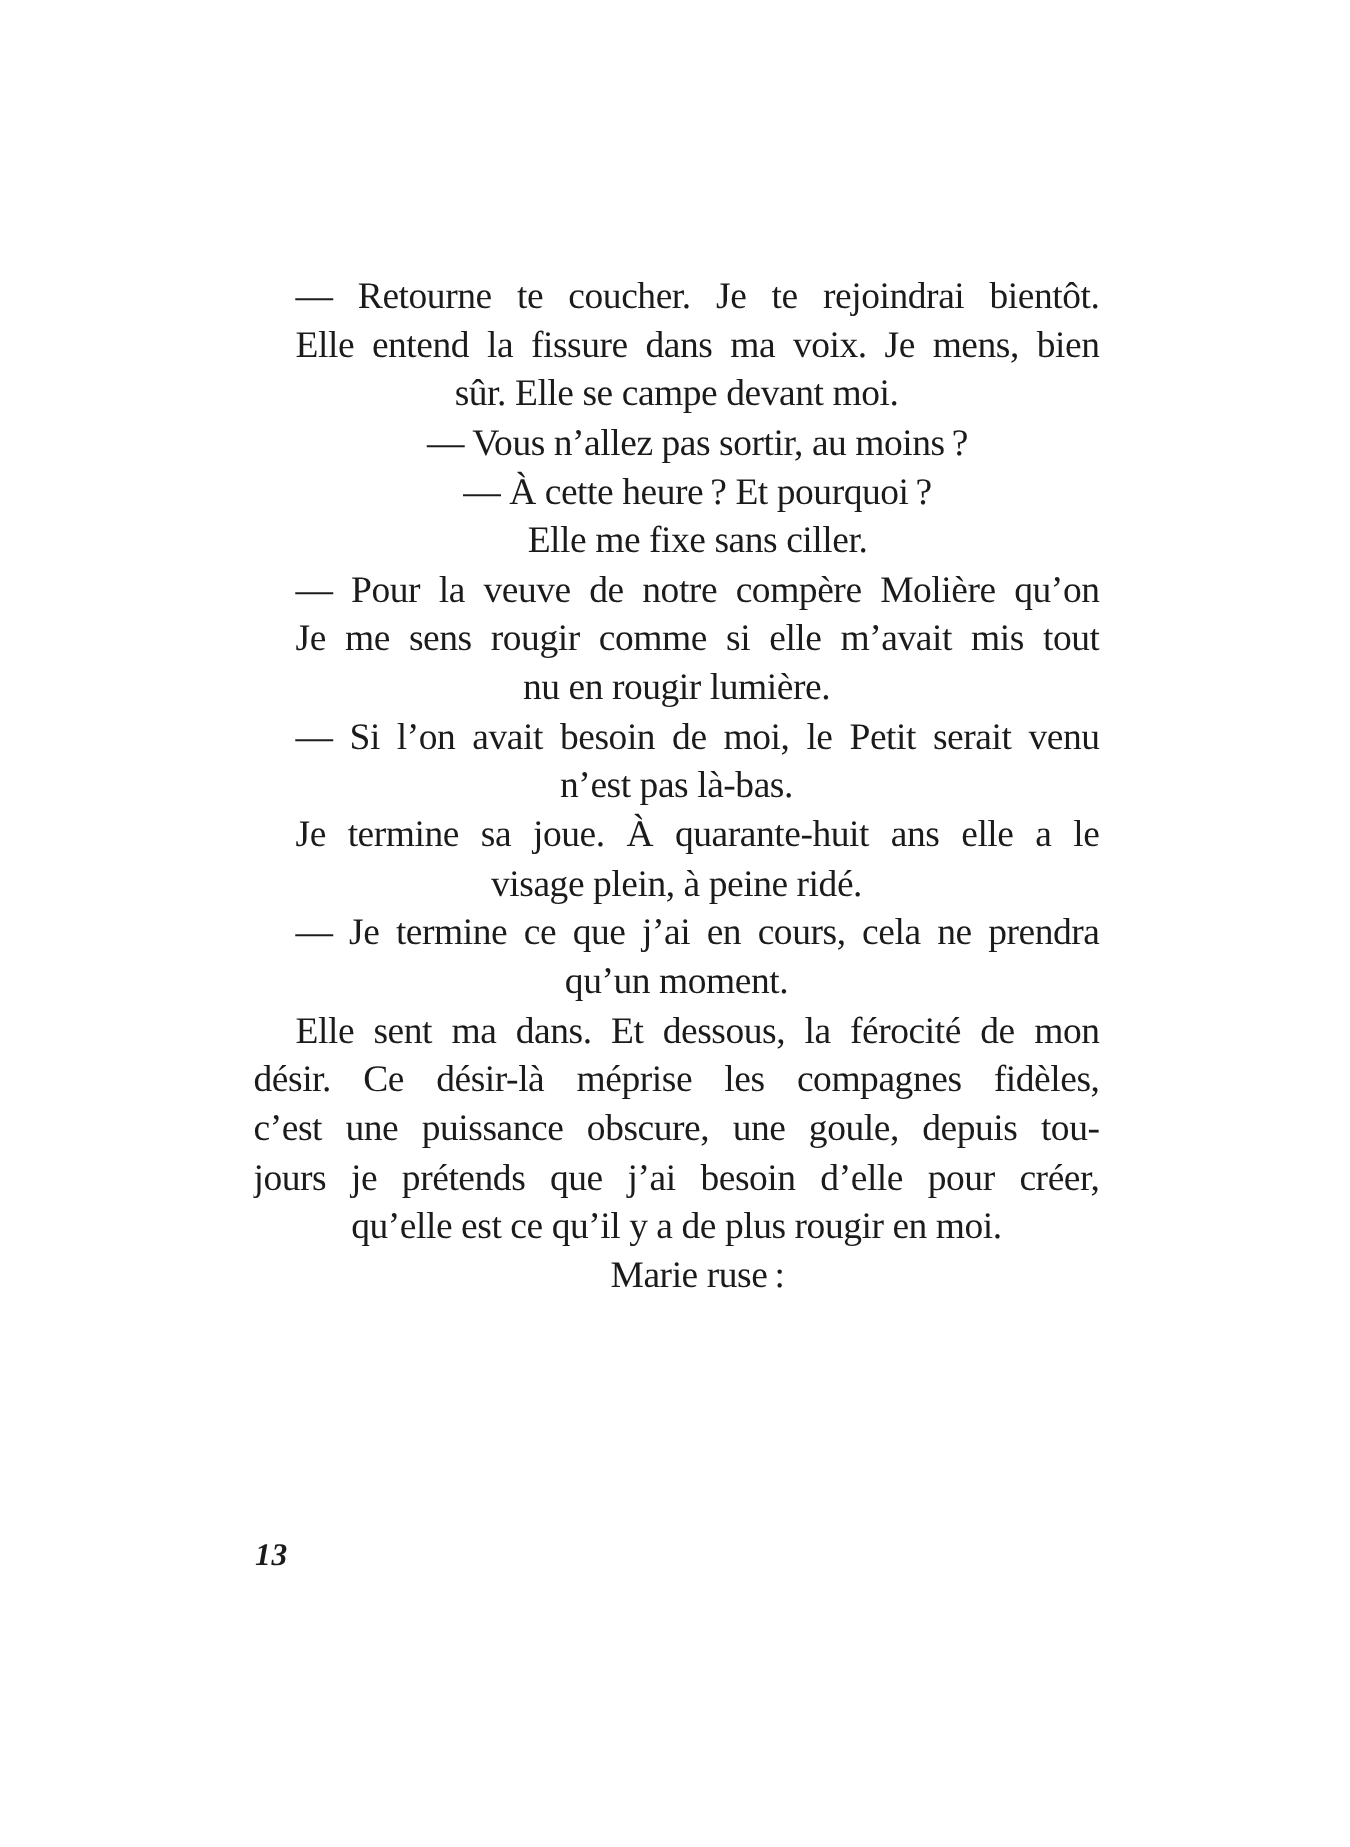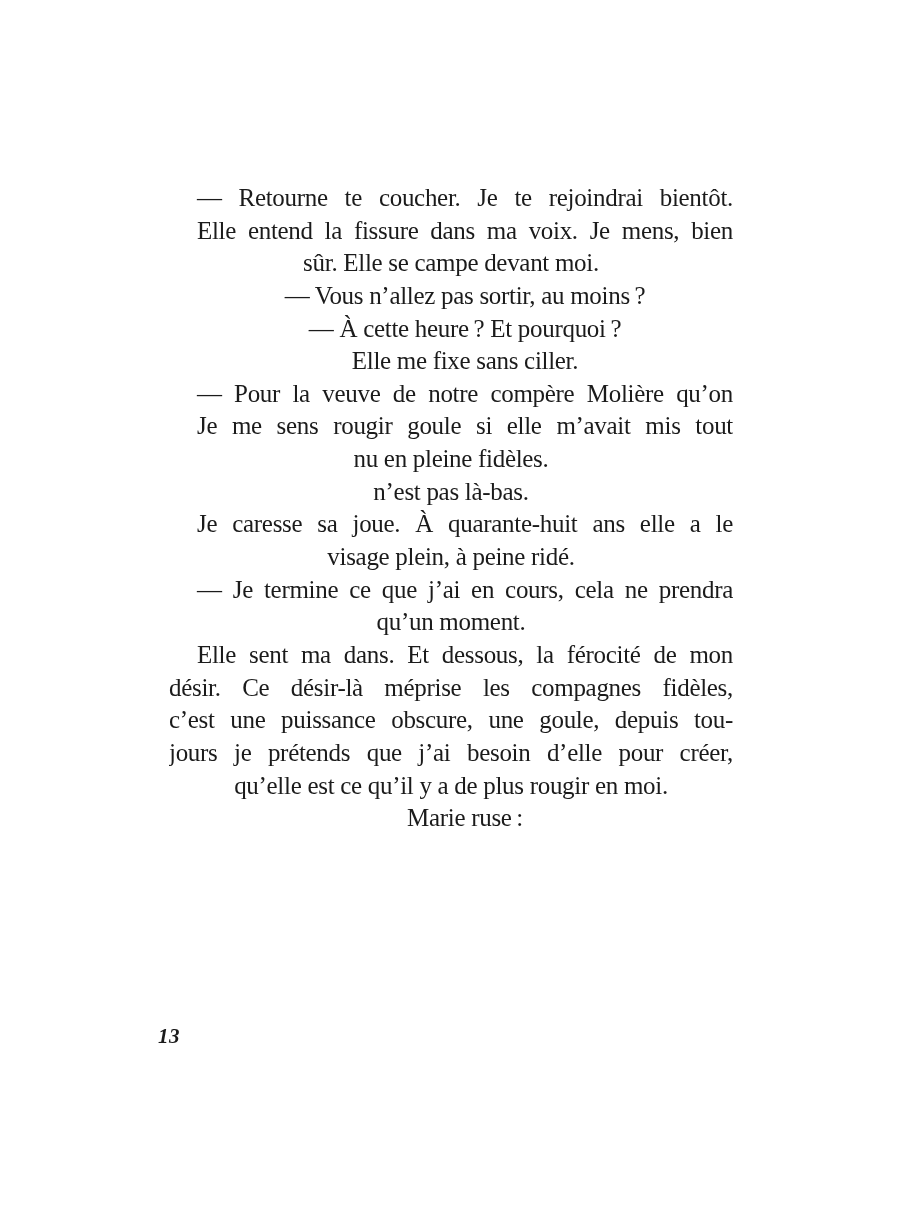--- a/index.html
+++ b/index.html
@@ -33,44 +33,45 @@
   }
   .line.indent {
     padding-left: 28px;
   }
   .line.justify {
     text-align: justify;
     text-align-last: justify;
   }
   .page-number {
     position: absolute;
-    left: 158px;
+    left: 170px;
     top: 1024px;
     font-size: 21px;
     font-style: italic;
     font-weight: bold;
     letter-spacing: 0.5px;
   }
 </style>
 </head>
 <body>
 
 <div class="page">
   <div class="text-block" id="text-block">
       <div class="line indent justify">— Retourne te coucher. Je te rejoindrai bientôt.</div>
       <div class="line indent justify">Elle entend la fissure dans ma voix. Je mens, bien</div>
       <div class="line">sûr. Elle se campe devant moi.</div>
       <div class="line indent">— Vous n’allez pas sortir, au moins ?</div>
       <div class="line indent">— À cette heure ? Et pourquoi ?</div>
       <div class="line indent">Elle me fixe sans ciller.</div>
       <div class="line indent justify">— Pour la veuve de notre compère Molière qu’on</div>
-      <div class="line indent justify">Je me sens rougir goule si elle m’avait mis tout</div>
-      <div class="line">nu en pleine fidèles.</div>
+      <div class="line indent justify">Je me sens rougir comme si elle m’avait mis tout</div>
+      <div class="line">nu en rougir lumière.</div>
+      <div class="line indent justify">— Si l’on avait besoin de moi, le Petit serait venu</div>
       <div class="line">n’est pas là-bas.</div>
-      <div class="line indent justify">Je caresse sa joue. À quarante-huit ans elle a le</div>
+      <div class="line indent justify">Je termine sa joue. À quarante-huit ans elle a le</div>
       <div class="line">visage plein, à peine ridé.</div>
       <div class="line indent justify">— Je termine ce que j’ai en cours, cela ne prendra</div>
       <div class="line">qu’un moment.</div>
       <div class="line indent justify">Elle sent ma dans. Et dessous, la férocité de mon</div>
       <div class="line justify">désir. Ce désir-là méprise les compagnes fidèles,</div>
       <div class="line justify">c’est une puissance obscure, une goule, depuis tou-</div>
       <div class="line justify">jours je prétends que j’ai besoin d’elle pour créer,</div>
       <div class="line">qu’elle est ce qu’il y a de plus rougir en moi.</div>
       <div class="line indent">Marie ruse :</div>
     </div>

